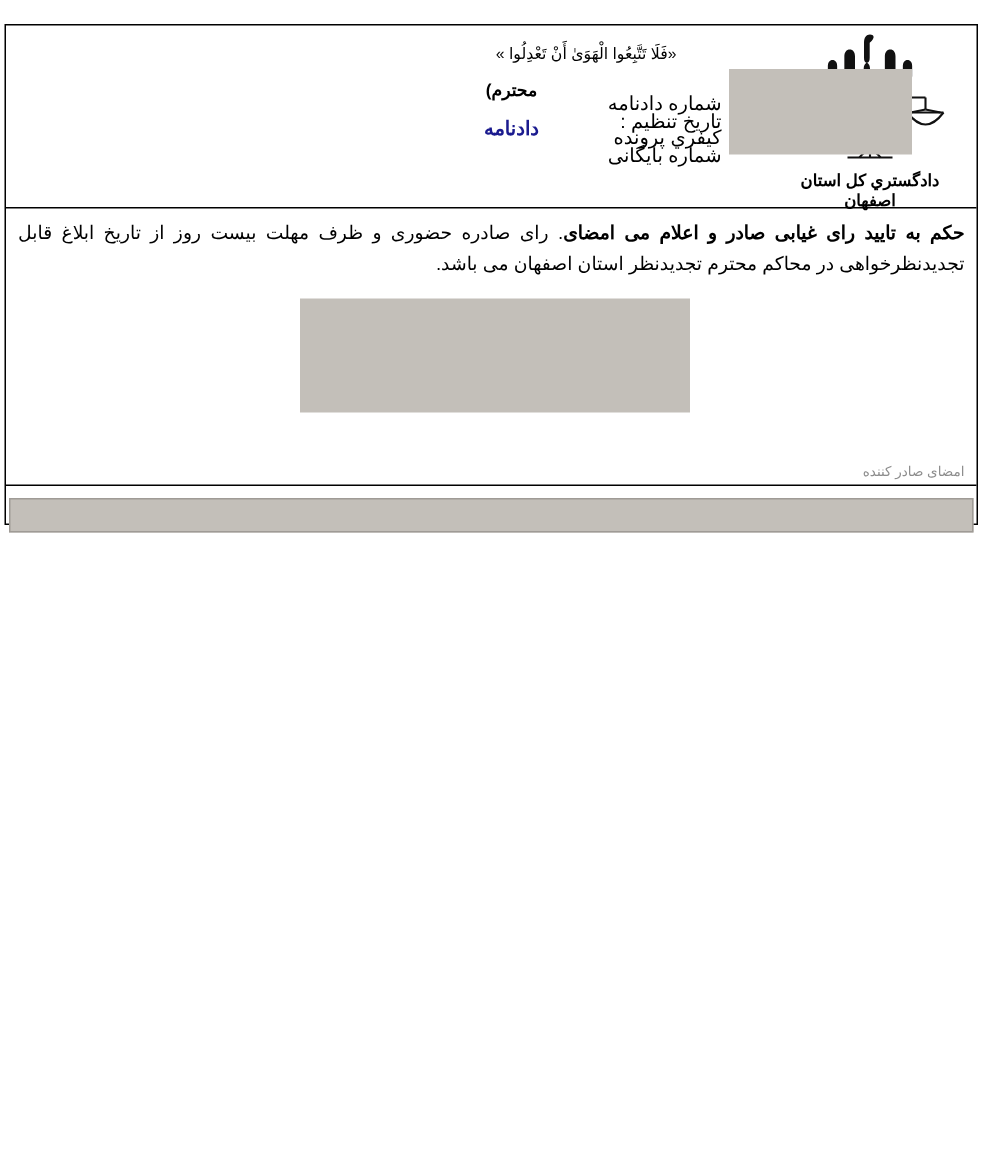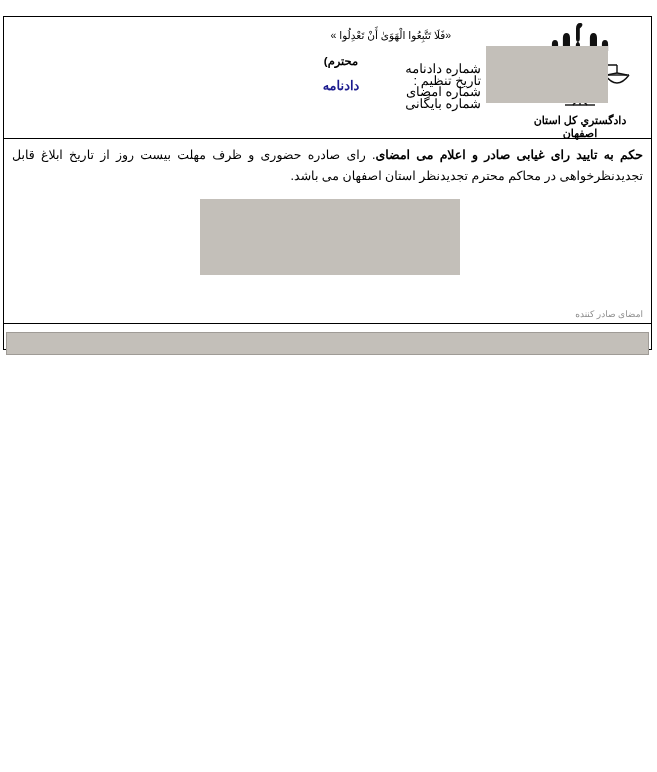--- a/index.html
+++ b/index.html
@@ -218,21 +218,21 @@
       </div>
 
       <div class="center-block">
         <div class="court-line">محترم)</div>
         <div class="doc-type">دادنامه</div>
       </div>
 
       <div class="meta">
         <div class="meta-row">شماره دادنامه</div>
         <div class="meta-row">تاریخ تنظیم :</div>
-        <div class="meta-row">شماره امضای</div>
+        <div class="meta-row">كيفري پرونده</div>
         <div class="meta-row">شماره بایگانی</div>
       </div>
 
       <div class="redact-header"></div>
     </div>
 
     <div class="body">
       <div class="verdict">
         <b>حکم به تایید رای غیابی صادر و اعلام می امضای</b><span>. رای صادره حضوری و ظرف مهلت بیست روز از تاریخ ابلاغ قابل تجدیدنظرخواهی در محاکم محترم تجدیدنظر استان اصفهان می باشد.</span>
       </div>

